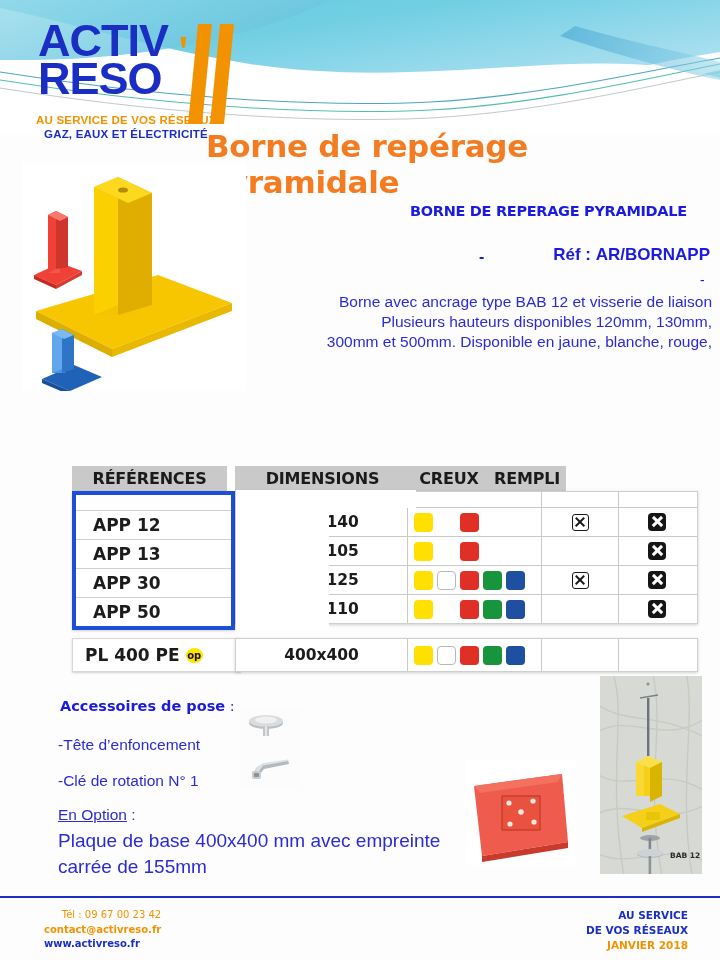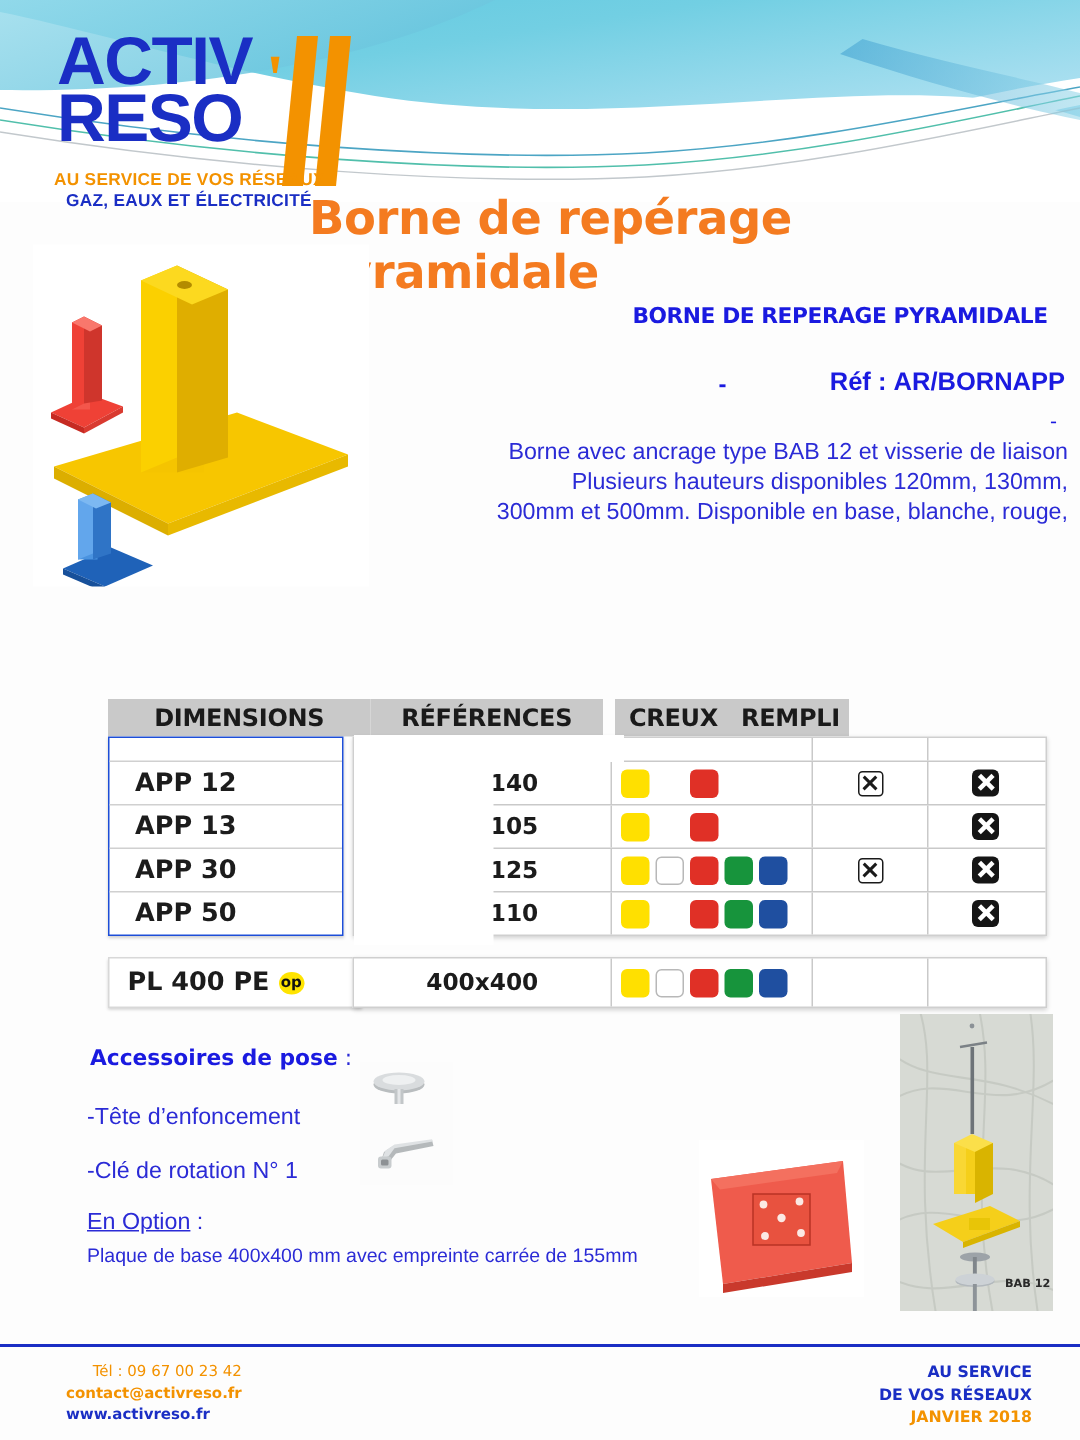--- a/index.html
+++ b/index.html
@@ -88,21 +88,21 @@
     left: 22px; top: 163px;
     width: 224px; height: 228px;
     background: #ffffff;
   }
 
   
   .sub-title {
     position: absolute;
     left: 410px; top: 203px;
     width: 300px;
-    text-align: center;
+    text-align: left;
     font-size: 14.5px;
     font-weight: bold;
     color: #1a1ae0;
     font-family: "DejaVu Sans", sans-serif;
     letter-spacing: -0.3px;
   }
   .ref-line {
     position: absolute;
     left: 390px; top: 245px;
     width: 320px;
@@ -156,21 +156,21 @@
   .th.dim   { width: 175px; }
   .th.coul  { width: 140px; }
   .th.creux { width: 78px; }
   .th.remp  { width: 78px; }
 
   
   .ref-panel {
     position: absolute;
     left: 72px; top: 491px;
     width: 155px;
-    border: 1px solid #1d4ed8;
+    border: 4px solid #1d4ed8;
     background: #fff;
     box-shadow: 0 1px 2px rgba(0,0,0,0.18);
   }
   .ref-row {
     height: 28px;
     border-bottom: 1px solid #d0d0d0;
     display: flex;
     align-items: center;
     padding-left: 17px;
     font-size: 17px;
@@ -344,21 +344,21 @@
   .opt-title {
     position: absolute;
     left: 58px; top: 806px;
     font-size: 15.5px; color: #2b2bd6;
   }
   .opt-title u { text-decoration: underline; }
   .opt-body {
     position: absolute;
     left: 58px; top: 828px;
     width: 400px;
-    font-size: 13px; color: #2b2bd6;
+    font-size: 19px; color: #2b2bd6;
     line-height: 1.35;
   }
   .acc-thumb {
     position: absolute;
     left: 240px; top: 708px;
     width: 62px; height: 82px;
     background: #fbfbfb;
   }
 
   
@@ -484,27 +484,27 @@
 
   <div class="sub-title">BORNE DE REPERAGE PYRAMIDALE</div>
   <div class="ref-dash">-</div>
   <div class="ref-line">
     <span>Réf</span><span>&nbsp;</span><span>:</span>&nbsp;<span>AR/BORNAPP</span>
   </div>
   <div class="tiny-dash">-</div>
   <div class="desc">
     <div>Borne avec ancrage type BAB 12 et visserie de liaison</div>
     <div>Plusieurs hauteurs disponibles  120mm, 130mm,</div>
-    <div>300mm et 500mm. Disponible en base, blanche, rouge,</div>
+    <div>300mm et 500mm. Disponible en jaune, blanche, rouge,</div>
   </div>
 
   <div class="tbl">
     <div class="tbl-head">
+      <div class="th ref">RÉFÉRENCES</div>
       <div class="th dim">DIMENSIONS</div>
-      <div class="th ref">RÉFÉRENCES</div>
       <div class="th creux">CREUX</div>
       <div class="th remp">REMPLI</div>
     </div>
   </div>
 
   <div class="ref-panel">
     <div class="ref-row blank"></div>
     <div class="ref-row">
         <span>APP 12</span>
       </div>

